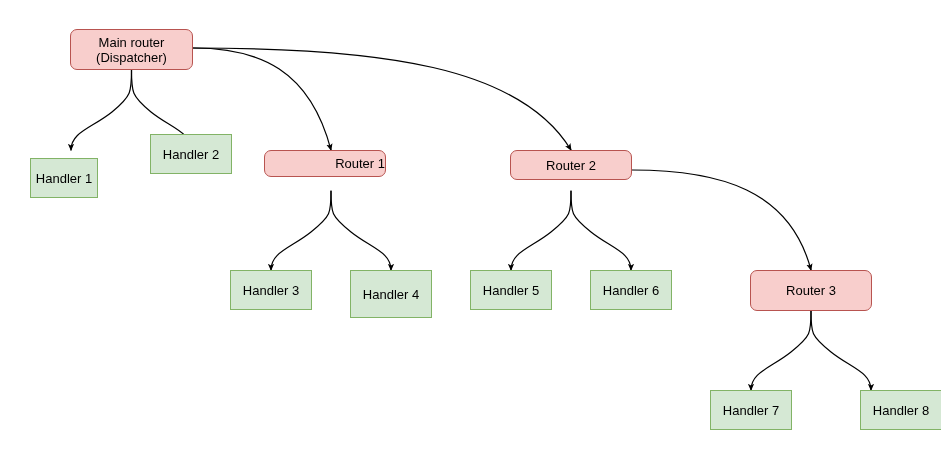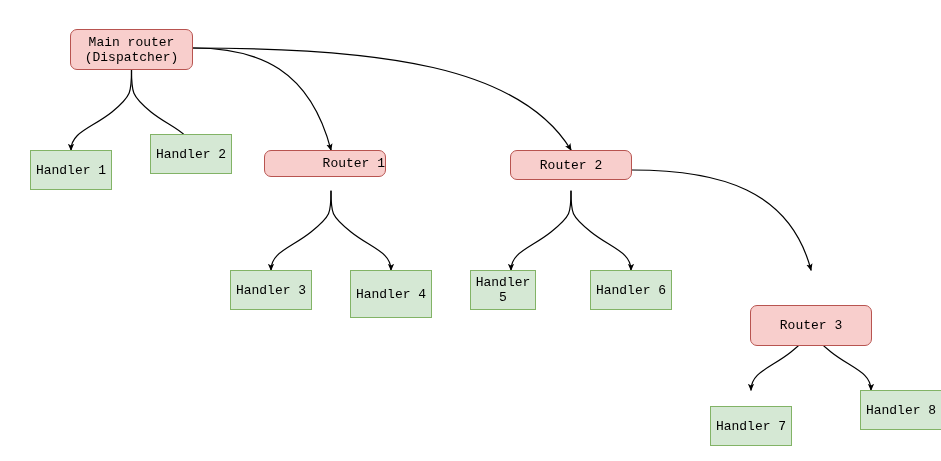--- a/index.html
+++ b/index.html
@@ -6,21 +6,21 @@
     margin: 0;
     padding: 0;
     background: #ffffff;
   }
   #canvas {
     position: relative;
     width: 941px;
     height: 461px;
     background: #ffffff;
     overflow: hidden;
-    font-family: Liberation Mono, monospace;
+    font-family: Liberation Sans, sans-serif;
   }
   #edge-layer {
     position: absolute;
     left: 0;
     top: 0;
     width: 941px;
     height: 461px;
     pointer-events: none;
   }
   .node {
@@ -68,26 +68,26 @@
         <path d="M 571 191 C 571 213 571 216 591 232 C 611 248 631 252 631 270" fill="none" stroke="#000000" stroke-width="1.2" stroke-linecap="round" marker-end="url(#arrowhead)"></path>
         <path d="M 632 170 C 720 170 790 190 811 270" fill="none" stroke="#000000" stroke-width="1.2" stroke-linecap="round" marker-end="url(#arrowhead)"></path>
         <path d="M 811 311 C 811 333 811 336 791 352 C 771 368 751 372 751 390" fill="none" stroke="#000000" stroke-width="1.2" stroke-linecap="round" marker-end="url(#arrowhead)"></path>
         <path d="M 811 311 C 811 333 811 336 831 352 C 851 368 871 372 871 390" fill="none" stroke="#000000" stroke-width="1.2" stroke-linecap="round" marker-end="url(#arrowhead)"></path>
       </g>
   </svg>
 
   <div id="nodes-group">
       <div class="node node-router" style="left: 70px; top: 29px; width: 123px; height: 41px;"><span>Main router
 (Dispatcher)</span></div>
-      <div class="node node-handler" style="left: 30px; top: 150px; width: 82px; height: 40px;"><span>Handler 1</span></div>
+      <div class="node node-handler" style="left: 30px; top: 158px; width: 68px; height: 40px;"><span>Handler 1</span></div>
       <div class="node node-handler" style="left: 150px; top: 134px; width: 82px; height: 40px;"><span>Handler 2</span></div>
       <div class="node node-router" style="left: 264px; top: 150px; width: 122px; height: 27px; justify-content: flex-end;"><span>Router 1</span></div>
       <div class="node node-router" style="left: 510px; top: 150px; width: 122px; height: 30px;"><span>Router 2</span></div>
       <div class="node node-handler" style="left: 230px; top: 270px; width: 82px; height: 40px;"><span>Handler 3</span></div>
       <div class="node node-handler" style="left: 350px; top: 270px; width: 82px; height: 48px;"><span>Handler 4</span></div>
-      <div class="node node-handler" style="left: 470px; top: 270px; width: 66px; height: 40px;"><span>Handler 5</span></div>
+      <div class="node node-handler" style="left: 470px; top: 270px; width: 82px; height: 40px;"><span>Handler 5</span></div>
       <div class="node node-handler" style="left: 590px; top: 270px; width: 82px; height: 40px;"><span>Handler 6</span></div>
-      <div class="node node-router" style="left: 750px; top: 270px; width: 122px; height: 41px; margin-top: 35px;"><span>Router 3</span></div>
-      <div class="node node-handler" style="left: 710px; top: 406px; width: 82px; height: 40px; justify-content: center;"><span>Handler 7</span></div>
+      <div class="node node-router" style="left: 750px; top: 270px; width: 122px; height: 41px;"><span>Router 3</span></div>
+      <div class="node node-handler" style="left: 710px; top: 390px; width: 82px; height: 40px; justify-content: center;"><span>Handler 7</span></div>
       <div class="node node-handler" style="left: 860px; top: 390px; width: 82px; height: 40px;"><span>Handler 8</span></div>
     </div>
 
 </div>
 
 </body></html>

